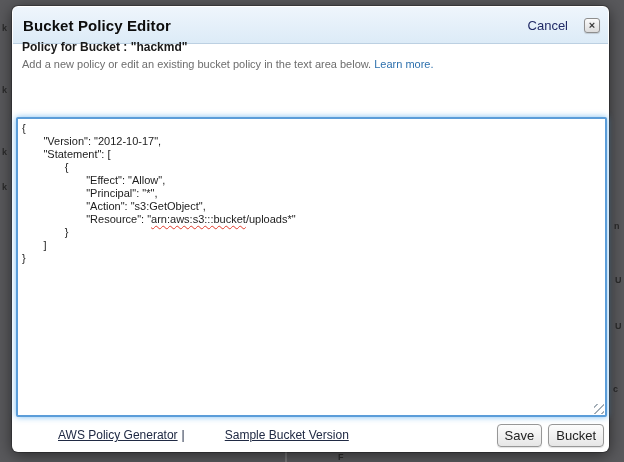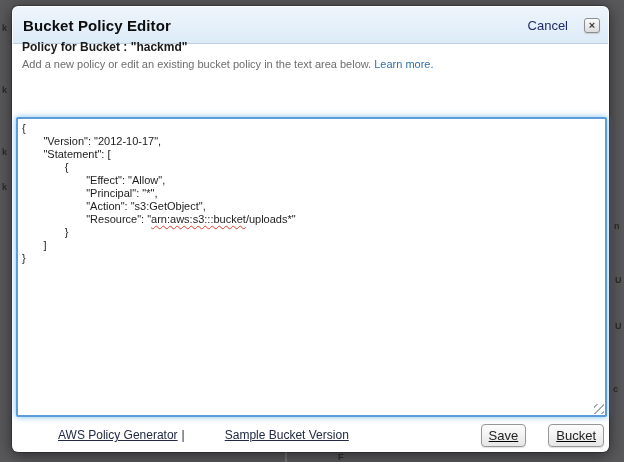--- a/index.html
+++ b/index.html
@@ -79,21 +79,21 @@
   }
 
   
   .footer {
     position: absolute; left: 4px; right: 5px; bottom: 4px; height: 26px;
     display: flex; align-items: center; justify-content: space-between;
   }
   .footer-links { font-size: 12px; color: #202a44; padding-left: 6px; }
   .footer-links a { color: #202a44; text-decoration: underline; cursor: pointer; margin-left: 36px; }
   .footer-sep { margin: 0 4px; text-decoration: none; color: #202a44; }
-  .footer-buttons { display: flex; gap: 22px; text-decoration: underline; }
+  .footer-buttons { display: flex; gap: 6px; }
   .btn {
     font-family: "Liberation Sans", sans-serif;
     font-size: 13px; color: #222;
     padding: 3px 7px;
     background: linear-gradient(#fdfdfd, #e6e6e6);
     border: 1px solid #979797; border-radius: 4px;
     box-shadow: 0 1px 1px rgba(0,0,0,.12);
     cursor: pointer;
   }
 </style>

